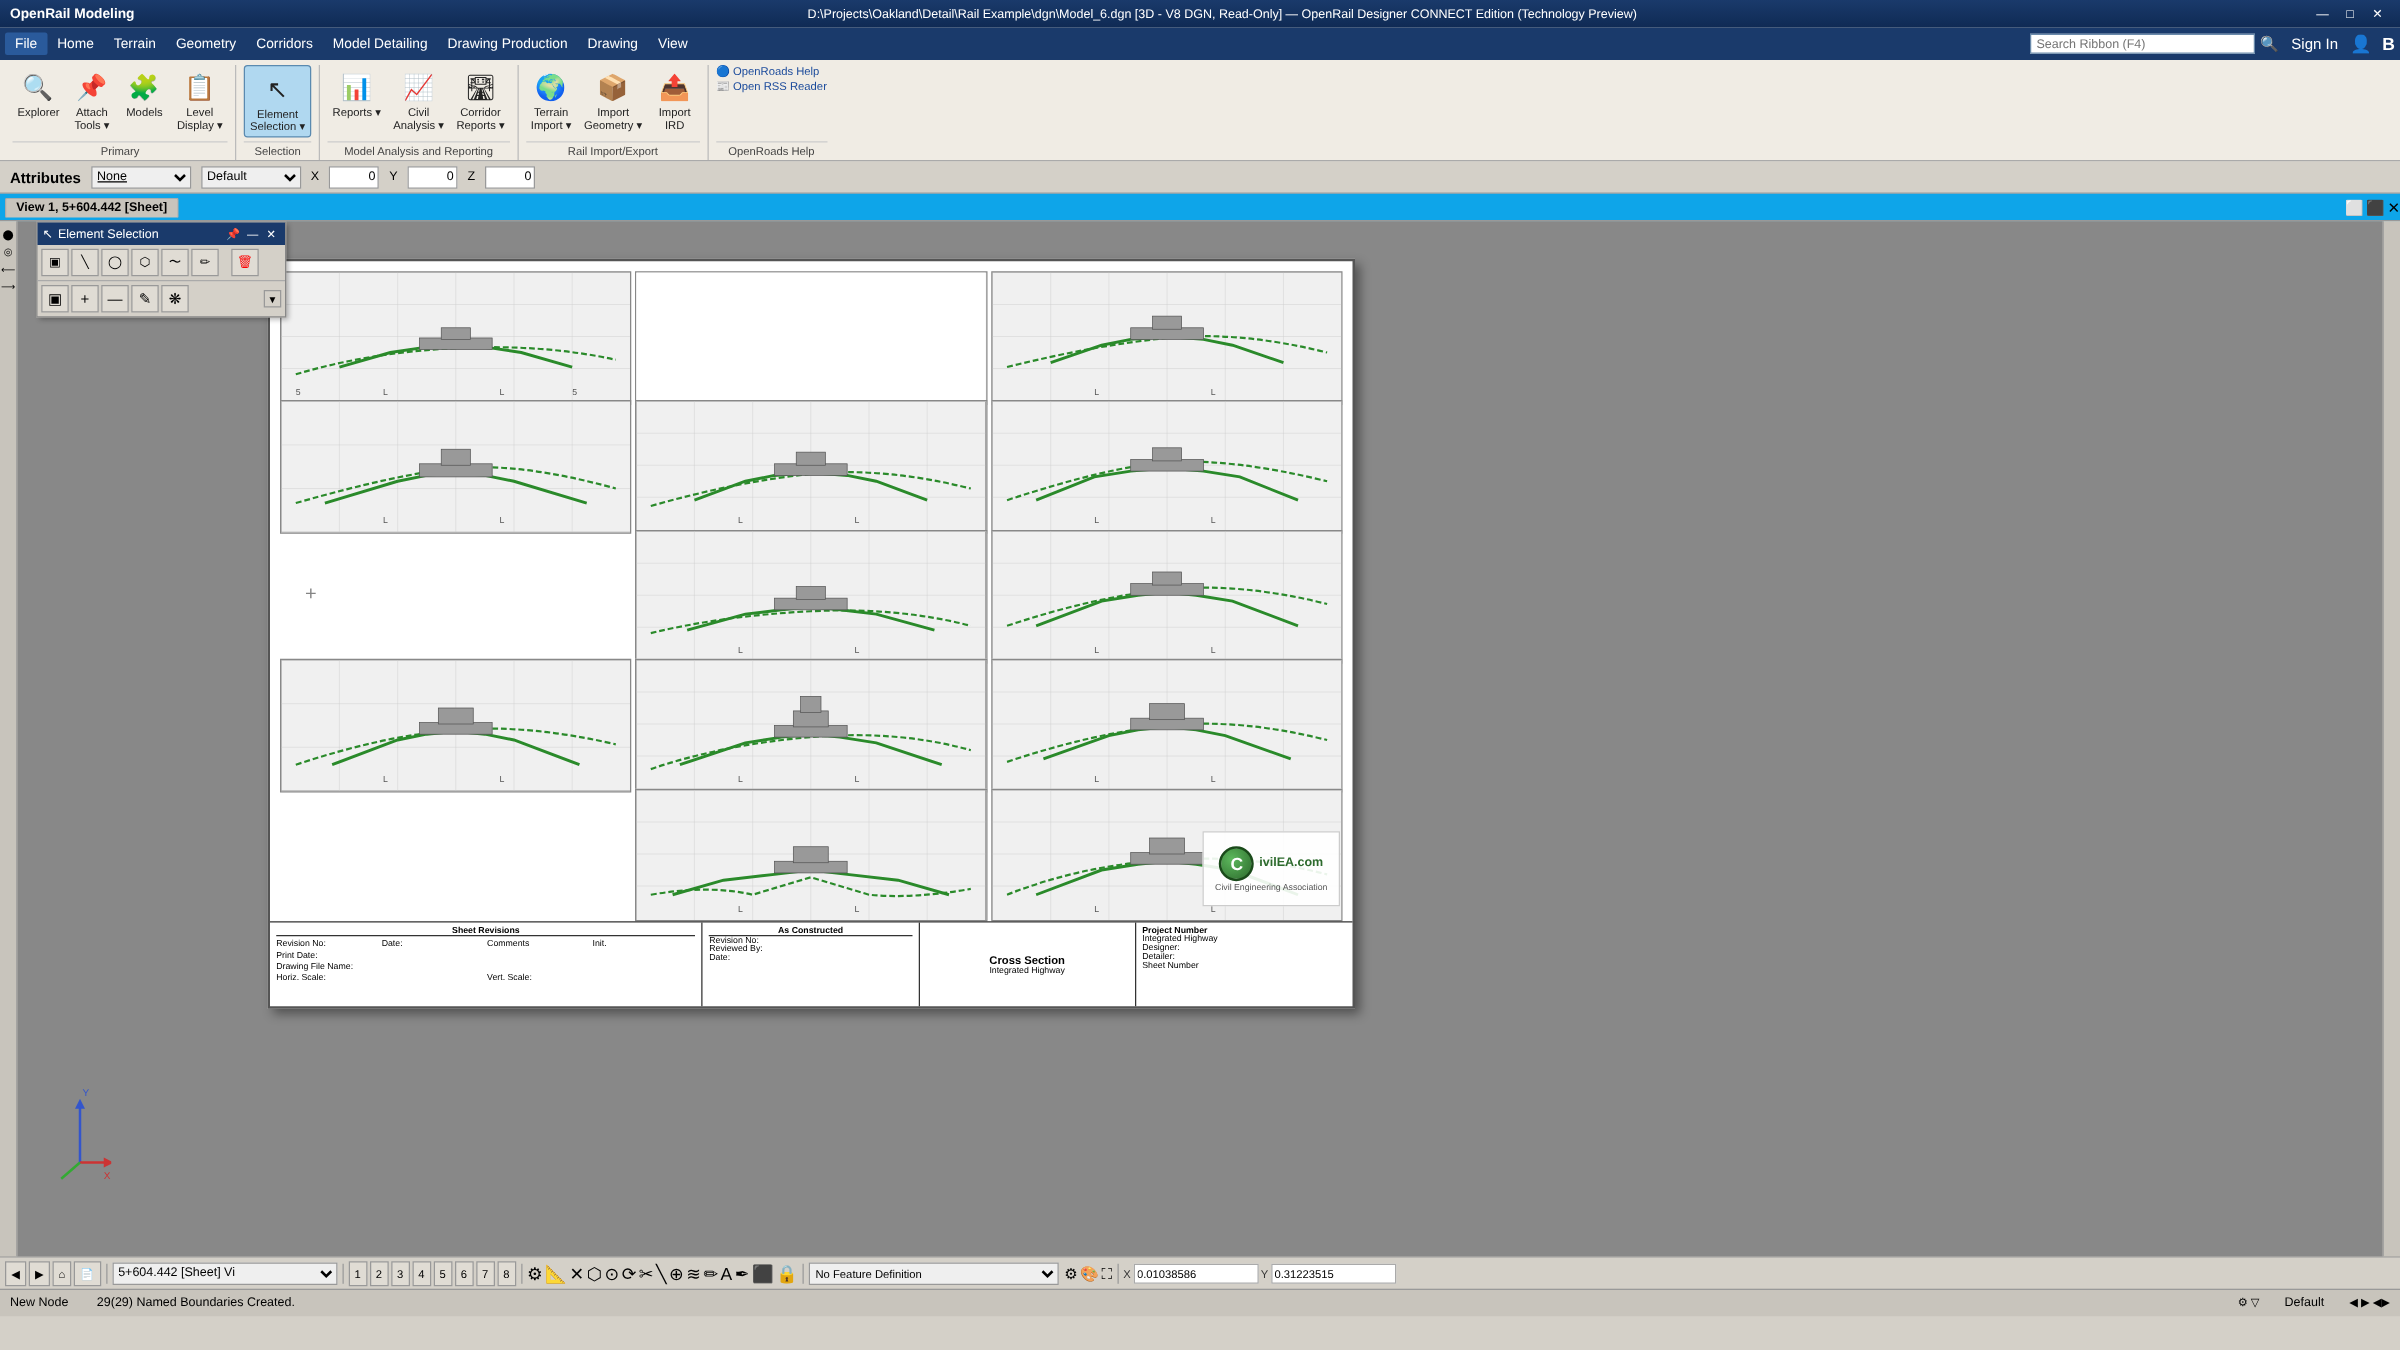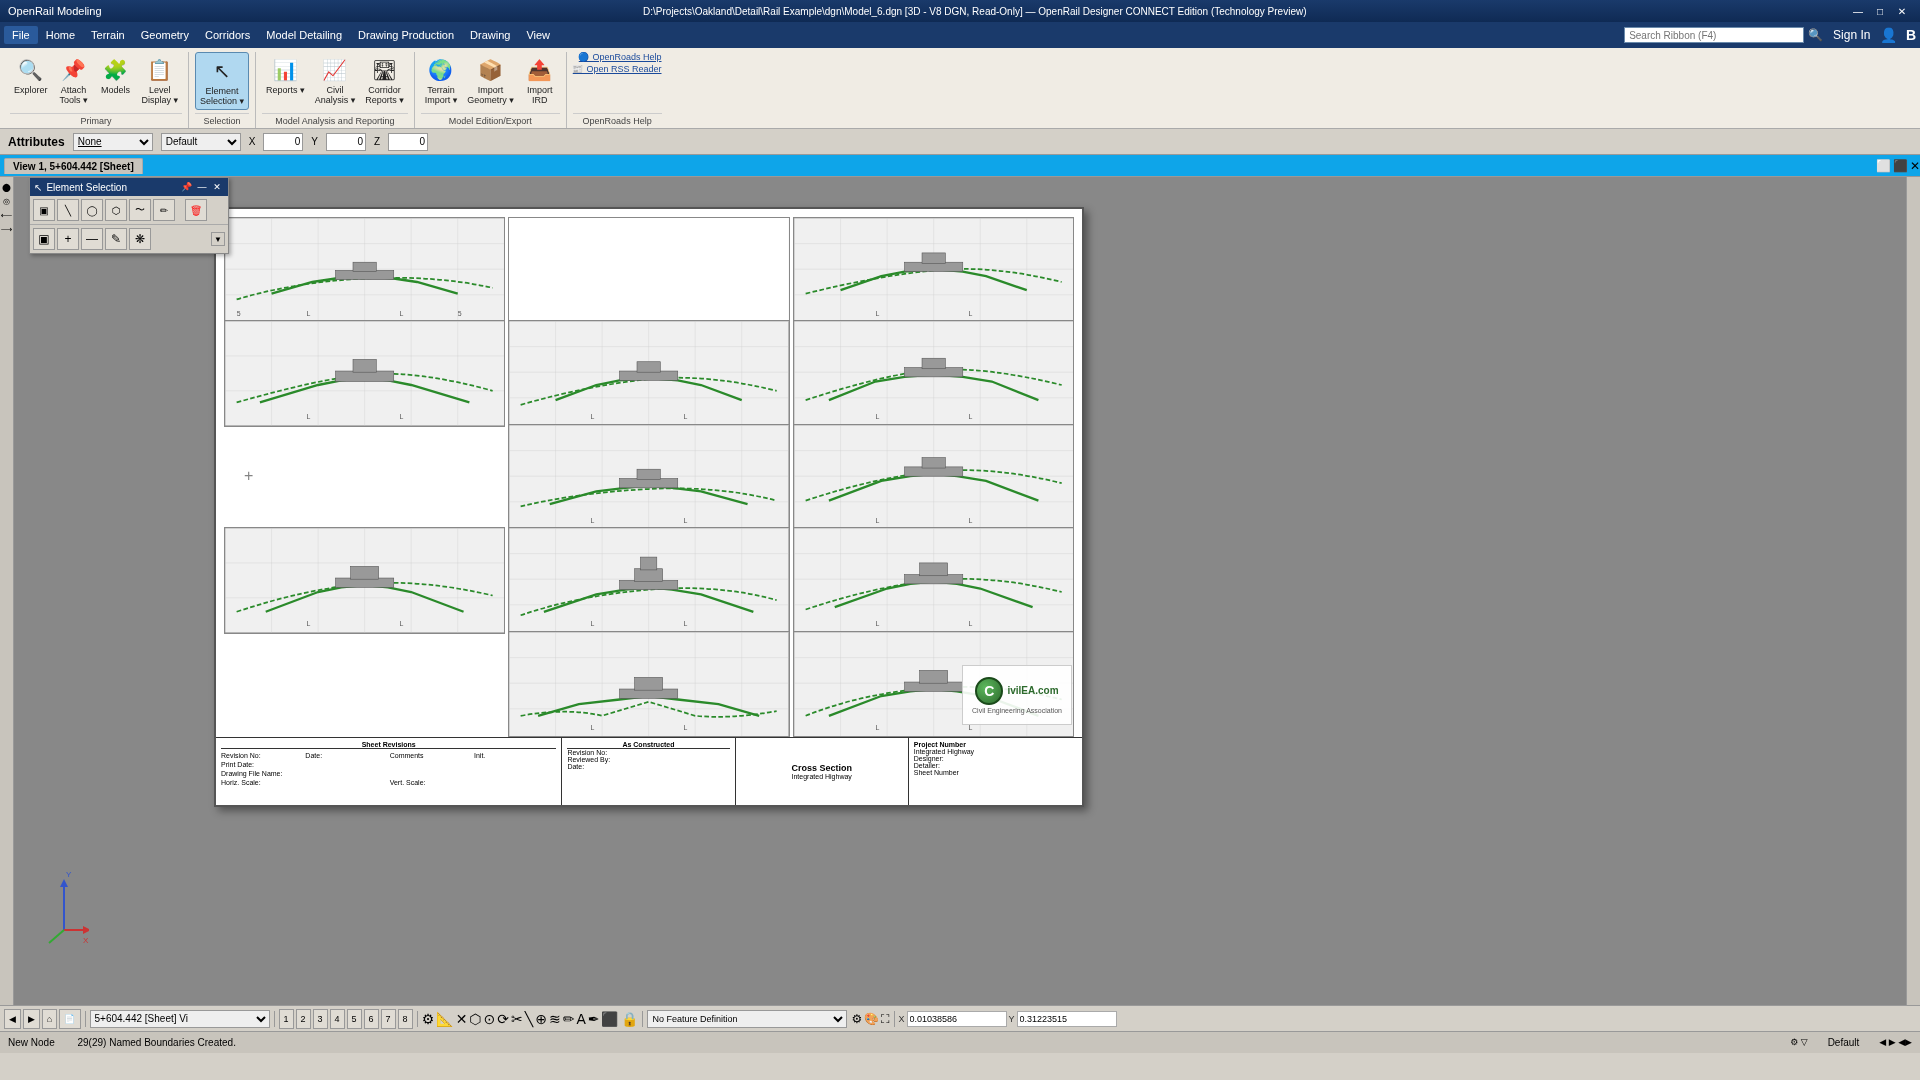--- a/index.html
+++ b/index.html
@@ -7,21 +7,21 @@
 
     
     #titlebar {
       height: 22px;
       background: linear-gradient(to bottom, #1a3a6b, #0f2a54);
       display: flex; align-items: center; justify-content: space-between;
       color: white; padding: 0 8px;
       font-size: 11px;
     }
     #titlebar .title { flex: 1; text-align: center; }
-    #titlebar .app-name { font-weight: normal; }
+    #titlebar .app-name { font-weight: bold; }
     #titlebar .win-controls { display: flex; gap: 2px; }
     #titlebar .win-btn { width: 20px; height: 16px; display: flex; align-items: center; justify-content: center; cursor: pointer; font-size: 10px; }
 
     
     #menubar {
       height: 26px;
       background: #1a3a6b;
       display: flex; align-items: center;
       padding: 0 4px;
     }
@@ -269,22 +269,20 @@
       background: #c8c4bc;
       border-top: 1px solid #999;
       display: flex; align-items: center;
       padding: 0 8px;
       font-size: 10px;
     }
     #final-status .fs-left { flex: 1; }
     #final-status .fs-right { display: flex; gap: 20px; }
     .oar-help-item {
       font-size: 9px; cursor: pointer; color: #1a4a9b;
-      text-decoration: underline;
-      text-align: right;
     }
 
     
     .ribbon-btn.active { background: #b0d8f0; border: 1px solid #5a8ab0; }
 
     
     #right-sidebar {
       width: 14px;
       background: #c8c4bc;
       border-left: 1px solid #999;
@@ -413,21 +411,21 @@
         </div>
         <div class="ribbon-btn">
           <div class="icon-box">📦</div>
           <div class="btn-label">Import<br>Geometry ▾</div>
         </div>
         <div class="ribbon-btn">
           <div class="icon-box">📤</div>
           <div class="btn-label">Import<br>IRD</div>
         </div>
       </div>
-      <div class="ribbon-group-label">Model Edition/Export</div>
+      <div class="ribbon-group-label">Rail Import/Export</div>
     </div>
 
     <div class="ribbon-group" style="border-right:none;">
       <div class="ribbon-group-items">
         <div style="display:flex; flex-direction:column; gap:2px;">
           <div class="oar-help-item">🔵 OpenRoads Help</div>
           <div class="oar-help-item">📰 Open RSS Reader</div>
         </div>
       </div>
       <div class="ribbon-group-label">OpenRoads Help</div>

